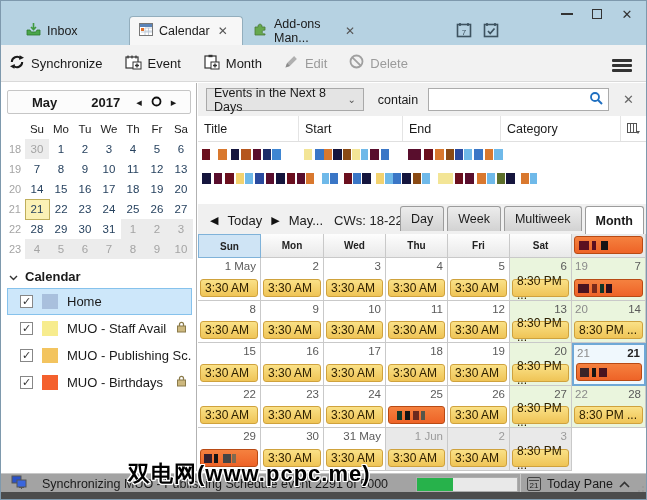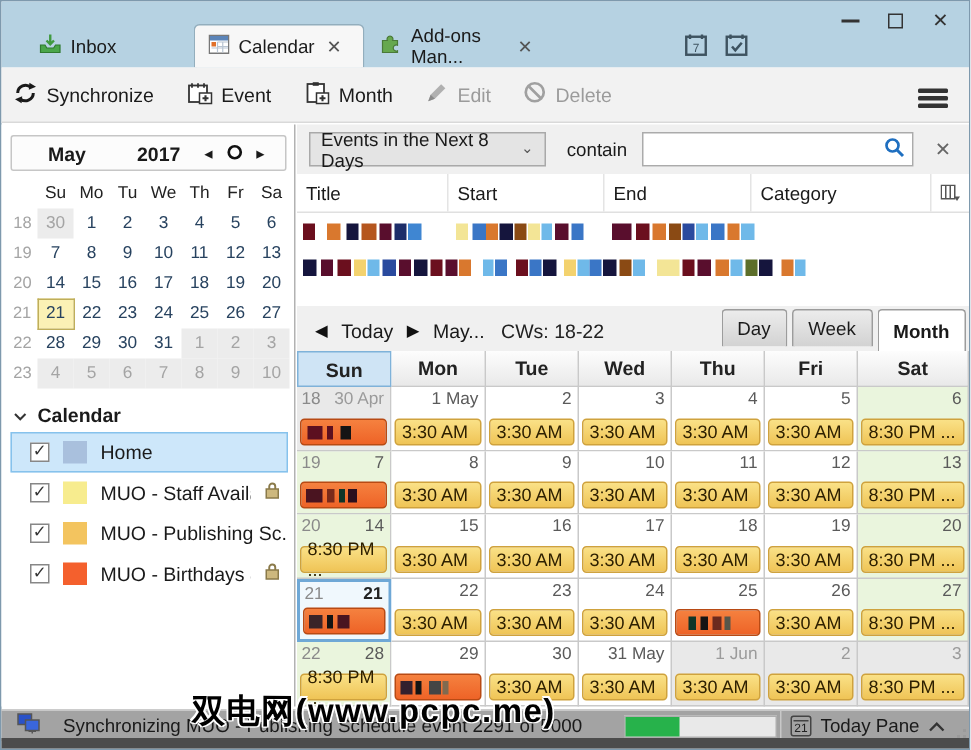--- a/index.html
+++ b/index.html
@@ -74,21 +74,21 @@
   .nav-arrow { font-size:11px; color:#111; }
   .nav-month { }
   .nav-cw { margin-left:2px; color:#222; }
   .viewtabs { position:absolute; right:2px; bottom:0; display:flex; }
   .vtab { height:25px; padding:0 10px; display:flex; align-items:center; font-size:12.5px; background:linear-gradient(#ececec,#d2d2d2); border:1px solid #9c9c9c; border-bottom:none; border-radius:3px 3px 0 0; margin-left:3px; }
   .vtab.active { background:#fff; font-weight:bold; height:28px; }
 
   
   .monthview { position:absolute; top:151px; left:0; right:0; bottom:0; }
   .month-grid { display:grid; grid-template-columns:63px 63px 62px 62px 62px 62px 1fr; width:100%; height:100%; grid-template-rows:24px repeat(5,1fr); }
-  .mh { border-right:1px solid #c9c9c9; border-bottom:1px solid #c9c9c9; background:linear-gradient(#fdfdfd,#e9e9e9); display:flex; align-items:center; justify-content:center; font-size:13px; font-weight:bold; color:#222; }
+  .mh { border-right:1px solid #c9c9c9; border-bottom:1px solid #c9c9c9; background:linear-gradient(#fdfdfd,#e9e9e9); display:flex; align-items:center; justify-content:center; font-size:10px; font-weight:bold; color:#222; }
   .mh.sel { background:#cfe4f5; border:1px solid #7fb2d9; }
   .mcell { position:relative; border-right:1px solid #c9c9c9; border-bottom:1px solid #c9c9c9; background:#fff; overflow:hidden; }
   .mcell.weekend { background:#eaf5dd; }
   .mcell.off { background:#e9e9e9; }
   .mcell.today { border:2px solid #6fa8d6; background:#f0f8fd; }
   .mtop { display:flex; justify-content:space-between; font-size:11.5px; color:#8a8a8a; padding:2px 4px 0 3px; }
   .mdate { color:#5a5a5a; margin-left:auto; }
   .off .mdate { color:#9b9b9b; }
   .today .mdate { color:#222; font-weight:bold; }
   .mev { position:absolute; left:2px; right:2px; bottom:3px; height:18px; border-radius:3px; font-size:12px; display:flex; align-items:center; padding-left:4px; color:#2e2000; }
@@ -461,29 +461,29 @@
       <div class="nav-left">
         <span class="nav-arrow">◀</span>
         <span>Today</span>
         <span class="nav-arrow">▶</span>
         <span class="nav-month">May...</span>
         <span class="nav-cw">CWs: 18-22</span>
       </div>
       <div class="viewtabs">
         <div class="vtab">Day</div>
         <div class="vtab">Week</div>
+        <div class="vtab">Multiweek</div>
         <div class="vtab active">Month</div>
       </div>
     </div>
 
     <div class="monthview">
       <div class="month-grid" id="month-grid">
           <div class="mh sel">Sun</div>
           <div class="mh">Mon</div>
-          <div class="mh">Tue</div>
           <div class="mh">Wed</div>
           <div class="mh">Thu</div>
           <div class="mh">Fri</div>
           <div class="mh">Sat</div>
           <div class="mcell off">
             <div class="mtop">
               <span>18</span>
               <span class="mdate">30 Apr</span>
             </div>
             <div class="mev censored">

